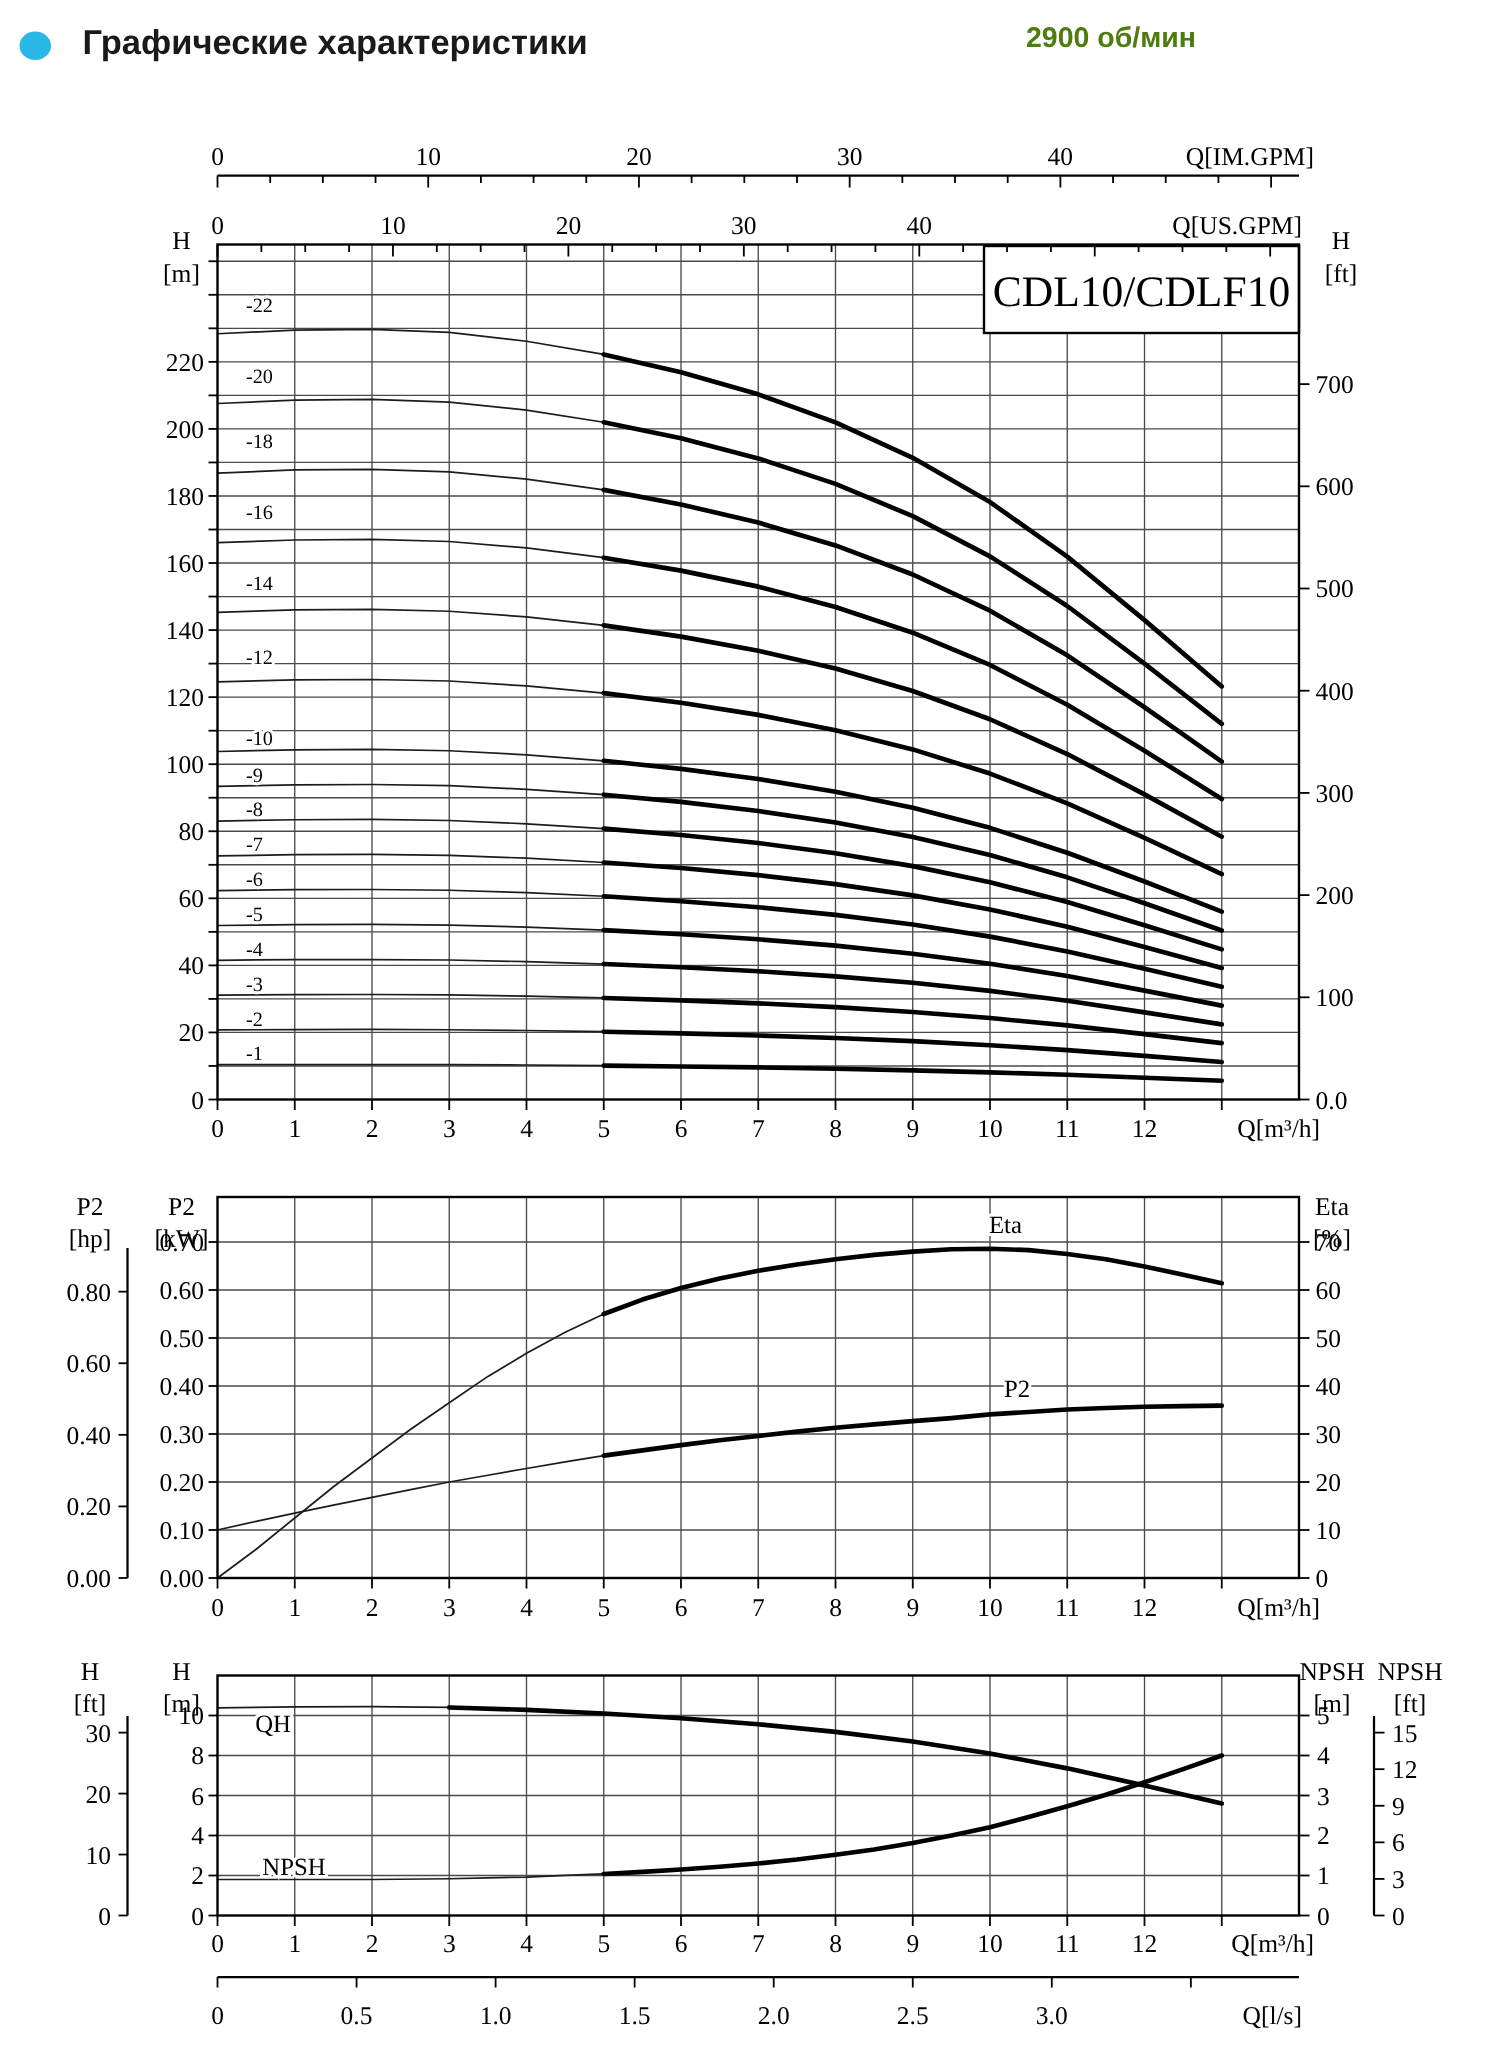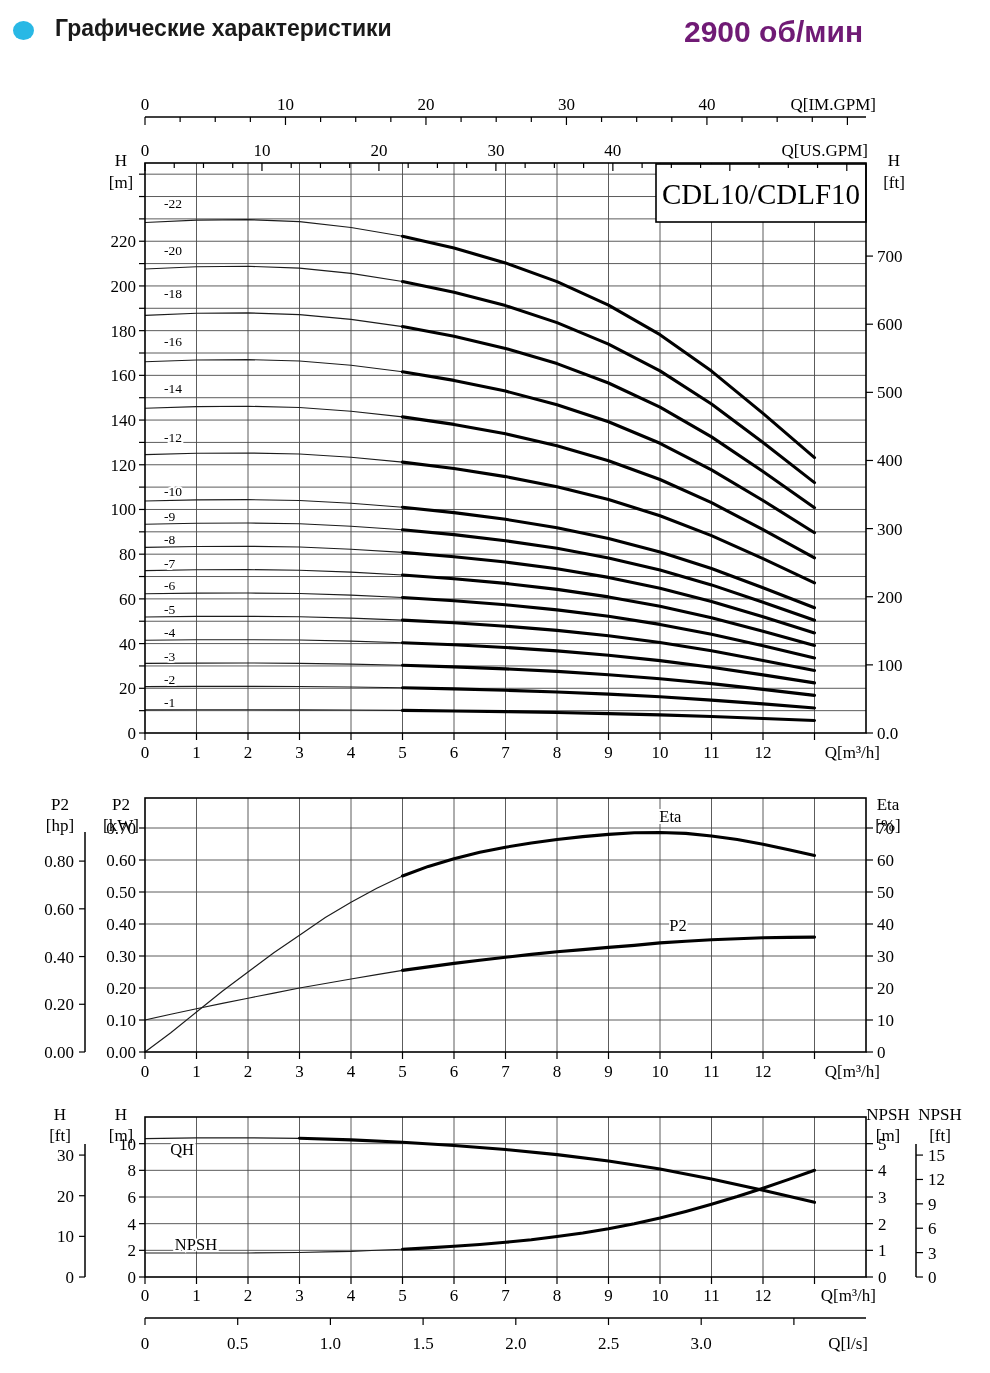--- a/index.html
+++ b/index.html
@@ -3,21 +3,21 @@
 <meta charset="utf-8">
 <style>
   html,body{margin:0;padding:0;background:#fff;}
   .canvas{position:relative;width:990px;height:1373px;background:#fff;overflow:hidden;
           font-family:"Liberation Serif",serif;}
   .hdr-dot{position:absolute;left:13px;top:21px;width:21px;height:19px;border-radius:50%;
            background:var(--accent,#29b8e5);}
   .hdr-title{position:absolute;left:55px;top:15px;font-family:"Liberation Sans",sans-serif;
              font-weight:bold;font-size:23px;color:#1a1a1a;letter-spacing:0px;}
   .hdr-rpm{position:absolute;left:684px;top:15px;font-family:"Liberation Sans",sans-serif;
-           font-weight:bold;font-size:30px;color:#701a75;}
+           font-weight:bold;font-size:19px;color:#4d7c0f;}
   svg{position:absolute;left:0;top:0;}
   svg text{fill:#000;font-family:"Liberation Serif",serif;}
   .t17{font-size:17px;}
   .t13{font-size:13.5px;}
   .t16{font-size:16.5px;}
   .t29{font-size:29px;}
   .halo{paint-order:stroke;stroke:#fff;stroke-width:4px;}
   .grid{stroke:#4a4a4a;stroke-width:0.9;}
   .border{stroke:#000;stroke-width:1.6;fill:none;}
   .axis{stroke:#000;stroke-width:1.5;}

